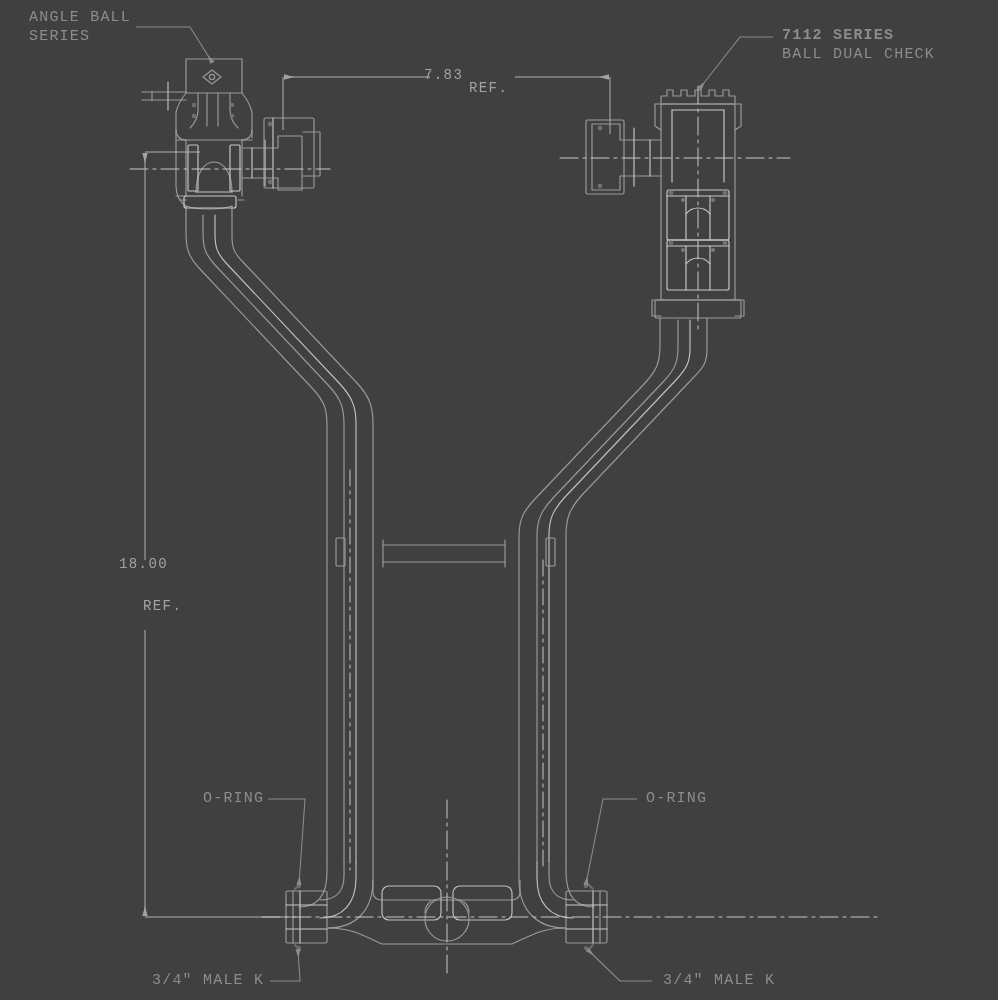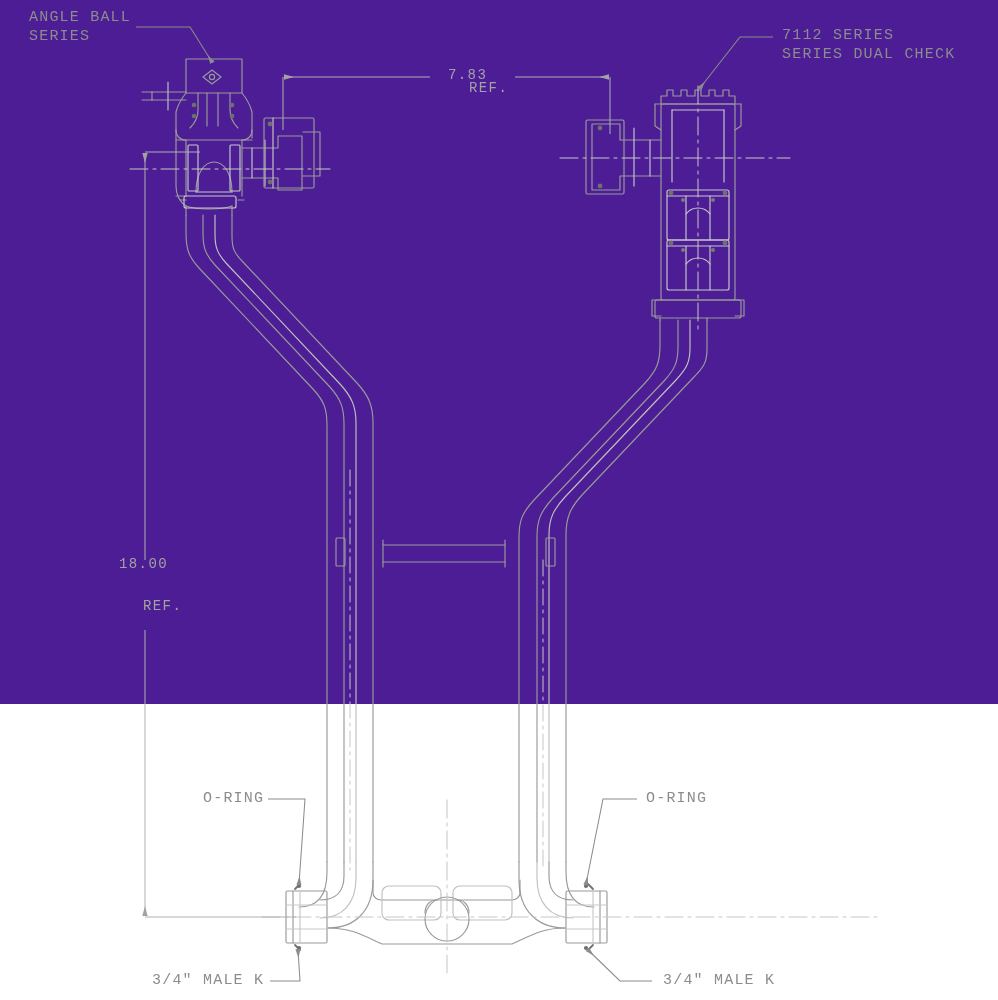--- a/index.html
+++ b/index.html
@@ -1,19 +1,19 @@
 <!DOCTYPE html>
 <html><head>
 <meta charset="utf-8">
 <title>Technical Drawing</title>
 <style>
   html,body{margin:0;padding:0;background:#ffffff;}
   body{width:998px;height:1000px;overflow:hidden;
        font-family:"Liberation Sans", sans-serif;}
-  #sheet{position:relative;width:998px;height:704px;background:#4c1d95;}
+  #sheet{position:relative;width:998px;height:1000px;background:#404040;}
   #dwg{position:absolute;left:0;top:0;width:998px;height:1000px;}
   .anno{position:absolute;white-space:pre;color:#8c8c8c;
         font-family:"Liberation Mono","DejaVu Sans Mono",monospace;
         font-size:15px;letter-spacing:1.2px;line-height:19px;}
   .dim{position:absolute;white-space:pre;color:#a2a2a2;
         font-family:"Liberation Mono","DejaVu Sans Mono",monospace;
         font-size:14px;letter-spacing:1.4px;line-height:17px;}
 </style>
 </head>
 <body>
@@ -261,28 +261,28 @@
       <path d="M268,799 L305,799 L299,884" marker-end="url(#arrLead)"></path>
       <path d="M637,799 L603,799 L586,884" marker-end="url(#arrLead)"></path>
       <path d="M270,981 L300,981 L298,950" marker-end="url(#arrLead)"></path>
       <path d="M652,981 L620,981 L588,950" marker-end="url(#arrLead)"></path>
     </g>
   </svg>
 
   <div class="anno" style="left:29px; top:8px;">ANGLE BALL</div>
   <div class="anno" style="left:29px; top:27px;">SERIES</div>
 
-  <div class="anno" style="left:782px; top:26px;">7112 SERIES</div>
-  <div class="anno" style="left:782px; top:45px;">SERIES DUAL CHECK</div>
+  <div class="anno" style="left:782px; top:26px;font-weight:bold;">7112 SERIES</div>
+  <div class="anno" style="left:782px; top:45px;">BALL DUAL CHECK</div>
 
   <div class="anno" style="left:203px; top:789px;">O-RING</div>
   <div class="anno" style="left:646px; top:789px;">O-RING</div>
 
   <div class="anno" style="left:152px; top:971px;">3/4" MALE K</div>
   <div class="anno" style="left:663px; top:971px;">3/4" MALE K</div>
 
-  <div class="dim" style="left:424px; top:67px;margin-left:24px;">7.83</div>
+  <div class="dim" style="left:424px; top:67px;">7.83</div>
   <div class="dim" style="left:469px; top:80px;">REF.</div>
 
   <div class="dim" style="left:119px; top:556px;">18.00</div>
   <div class="dim" style="left:143px; top:598px;">REF.</div>
 
 </div>
 
 </body></html>

